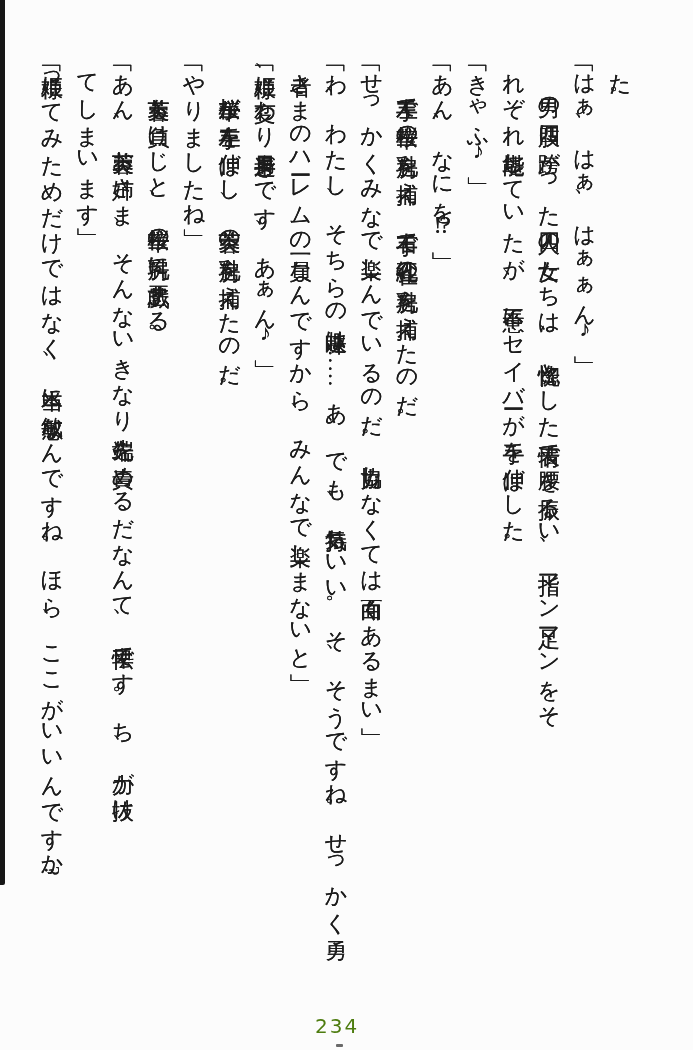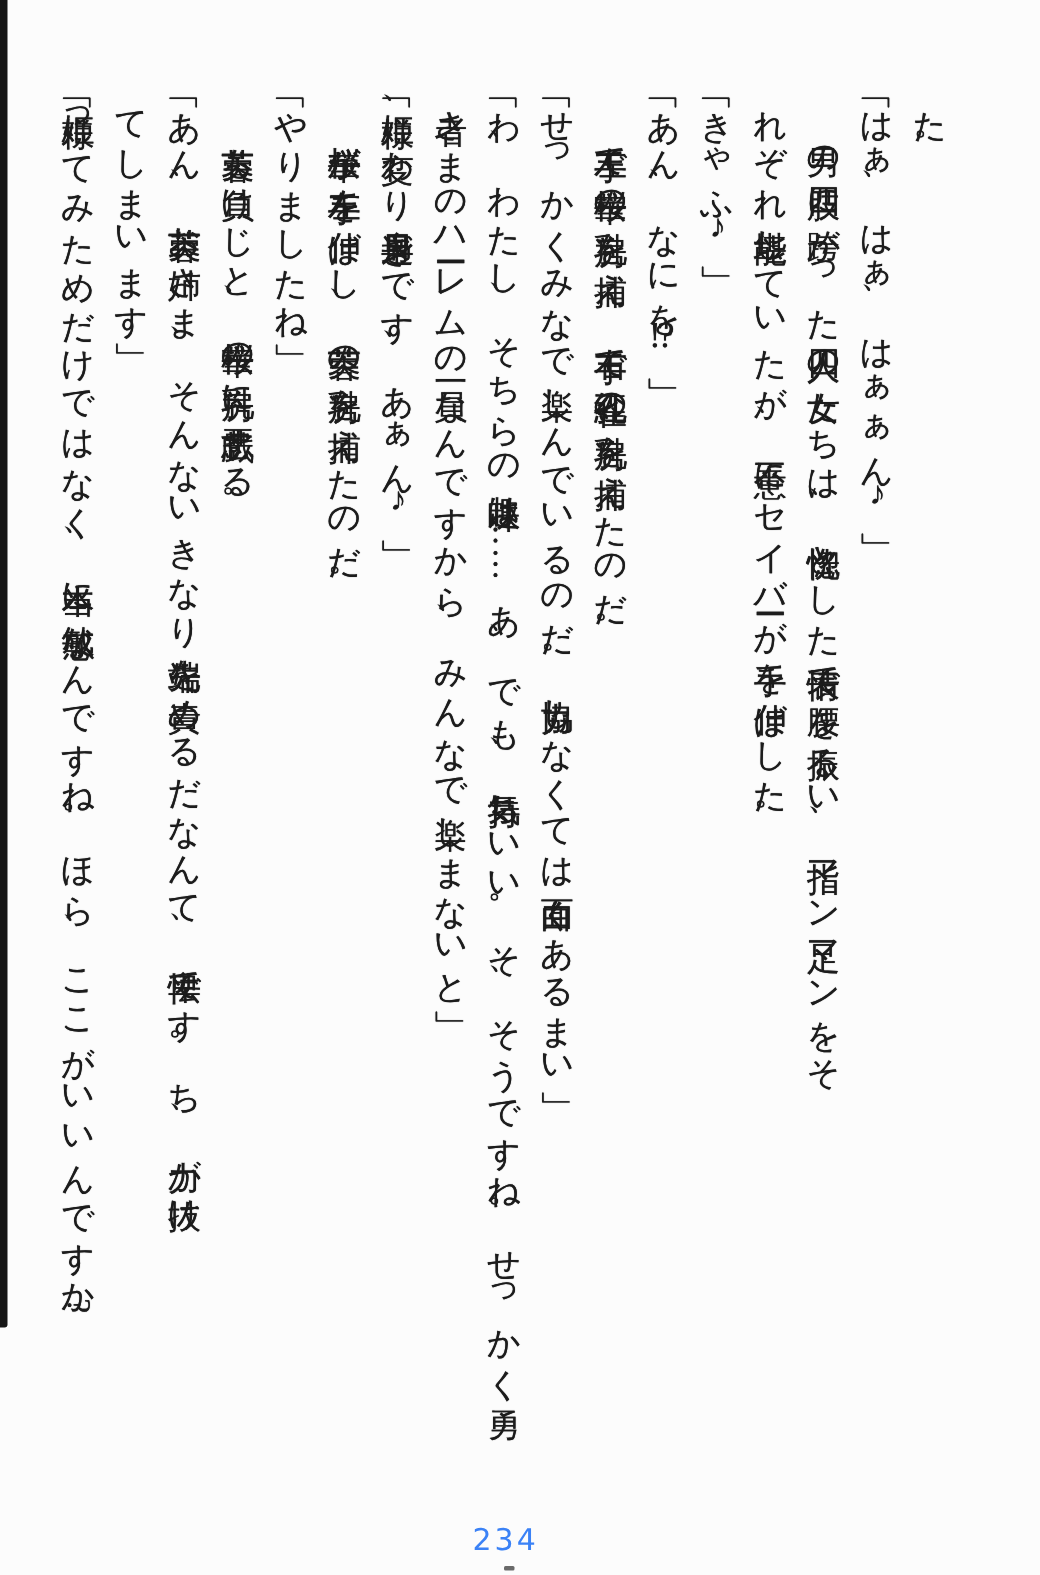--- a/index.html
+++ b/index.html
@@ -48,21 +48,21 @@
   }
   .page-number {
     position: absolute;
     top: 1014px;
     left: 315px;
     width: 44px;
     text-align: center;
     font-family: "DejaVu Sans", "Liberation Sans", sans-serif;
     font-size: 20px;
     letter-spacing: 2px;
-    color: #3b82f6;
+    color: #4d7c0f;
   }
   .bottom-mark {
     position: absolute;
     top: 1044px;
     left: 336px;
     width: 7px;
     height: 3px;
     background: #6a6a6a;
     border-radius: 1px;
   }

